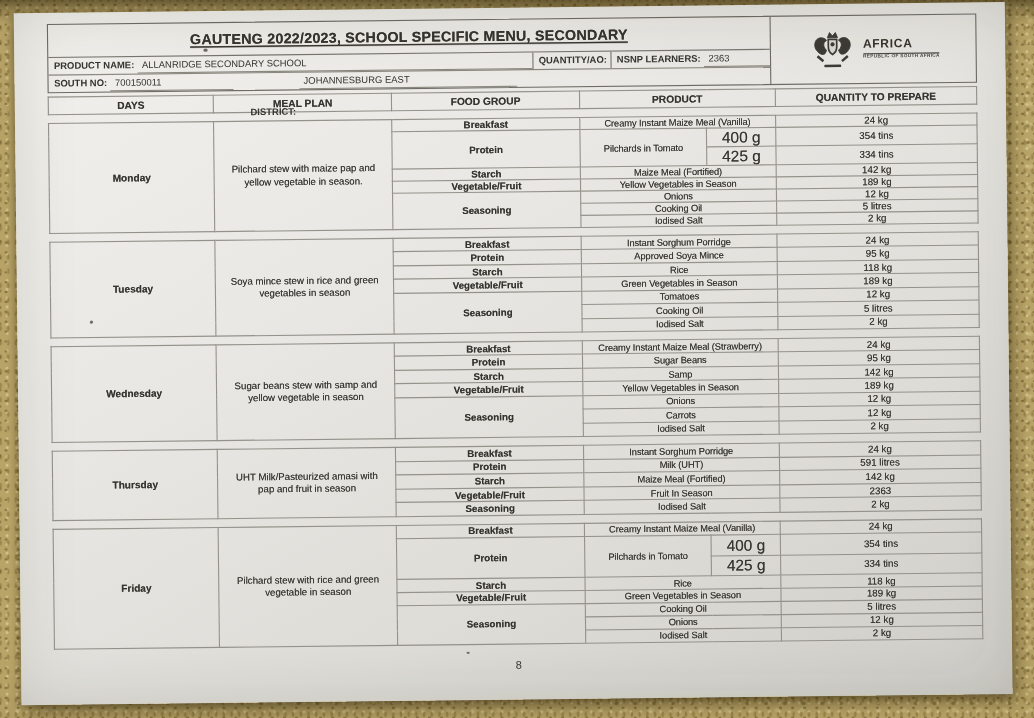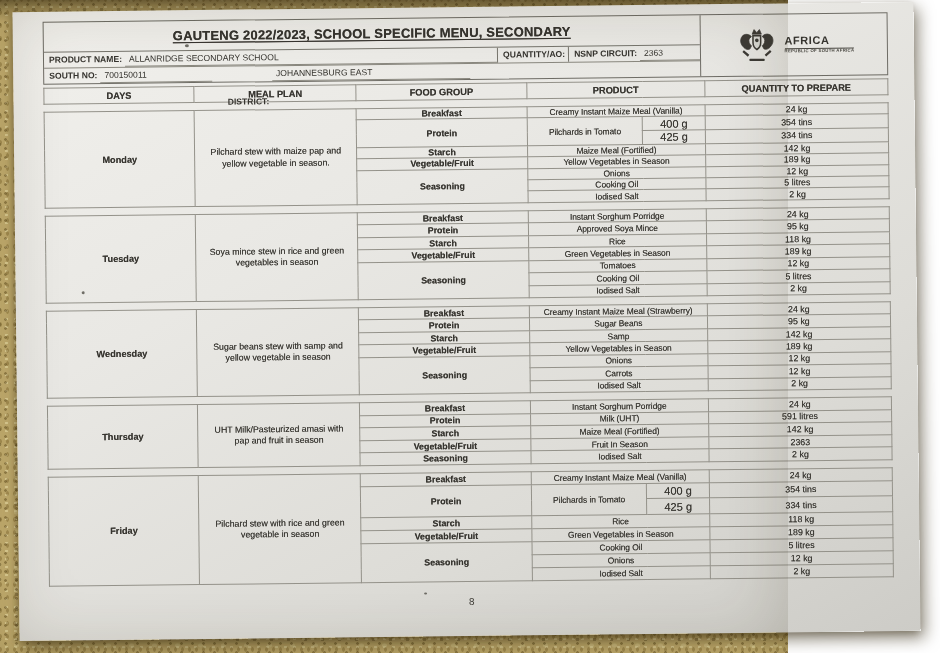--- a/index.html
+++ b/index.html
@@ -1,19 +1,19 @@
 <!DOCTYPE html>
 <html><head>
 <meta charset="utf-8">
 <style>
   html,body{margin:0;padding:0;}
   body{width:940px;height:653px;overflow:hidden;font-family:"Liberation Sans",sans-serif;}
 
   
-  .scene{position:relative;width:788px;height:653px;background-color:#c8b272;
+  .scene{position:relative;width:940px;height:653px;background-color:#c8b272;
     background-image:
       linear-gradient(180deg, rgba(42,31,9,.55) 0px, rgba(42,31,9,.22) 10px, rgba(42,31,9,0) 22px),
       radial-gradient(rgba(88,68,22,.45) 1.2px, transparent 1.8px),
       radial-gradient(rgba(120,96,38,.40) 1px, transparent 1.6px),
       radial-gradient(rgba(242,230,172,.65) 1.1px, transparent 1.7px),
       radial-gradient(rgba(70,54,16,.35) 1.5px, transparent 2.2px),
       radial-gradient(rgba(233,219,158,.45) 2px, transparent 3px);
     background-size:100% 100%, 11px 9px, 7px 13px, 9px 8px, 17px 15px, 23px 19px;
     background-position:0 0, 0 0, 4px 6px, 2px 3px, 8px 2px, 5px 9px;}
   .scene::after{content:"";position:absolute;inset:0;box-shadow:inset 0 0 70px rgba(52,40,14,.20);pointer-events:none;z-index:9;}
@@ -56,21 +56,21 @@
   table.menu th,table.menu td{border:1px solid #94928a;overflow:hidden;
     text-shadow:0 0 .4px rgba(54,52,47,.7);}
   table.colhead{margin-top:3px;}
   table.colhead th{height:15px;font-size:9.3px;font-weight:700;text-align:center;padding:0;}
   table.day-table{margin-top:7px;}
   td{text-align:center;vertical-align:middle;padding:0 2px;}
   td.day{font-weight:700;font-size:9.2px;}
   td.meal{font-size:8.8px;line-height:1.3;padding:0 8px;}
   td.grp{font-weight:700;font-size:8.9px;white-space:nowrap;}
   td.prod{font-size:8.5px;white-space:nowrap;letter-spacing:-.1px;}
-  td.psize{font-size:11px;white-space:nowrap;}
+  td.psize{font-size:14px;white-space:nowrap;}
   td.qty{font-size:8.9px;white-space:nowrap;}
 
   .page-num{text-align:center;font-size:10px;margin-top:14px;color:#3c3a34;}
 </style>
 </head>
 <body>
 
 <div class="scene">
   <div class="paper">
     <div class="speck s1"></div>
@@ -80,21 +80,21 @@
 
       <div class="hdr">
         <div class="hdr-left">
           <div class="title-line">
             <span class="doc-title">GAUTENG 2022/2023, SCHOOL SPECIFIC MENU, SECONDARY</span>
           </div>
           <div class="info r1">
             <span class="lbl">PRODUCT NAME:</span>
             <span class="uval grow">ALLANRIDGE SECONDARY SCHOOL</span>
             <span class="lbl vsep">QUANTITY/AO:</span>
-            <span class="lbl vsep">NSNP CIRCUIT:</span>
+            <span class="lbl vsep">NSNP LEARNERS:</span>
             <span class="uval" style="min-width:52px;">2363</span>
           </div>
           <div class="info r2">
             <span class="lbl">SOUTH NO:</span>
             <span class="uval" style="min-width:104px;">700150011</span>
             <span class="lbl" style="margin-left:10px;margin-top:28px;">DISTRICT:</span>
             <span class="uval" style="min-width:190px;">JOHANNESBURG EAST</span>
             <span class="spacer"></span>
           </div>
         </div>

